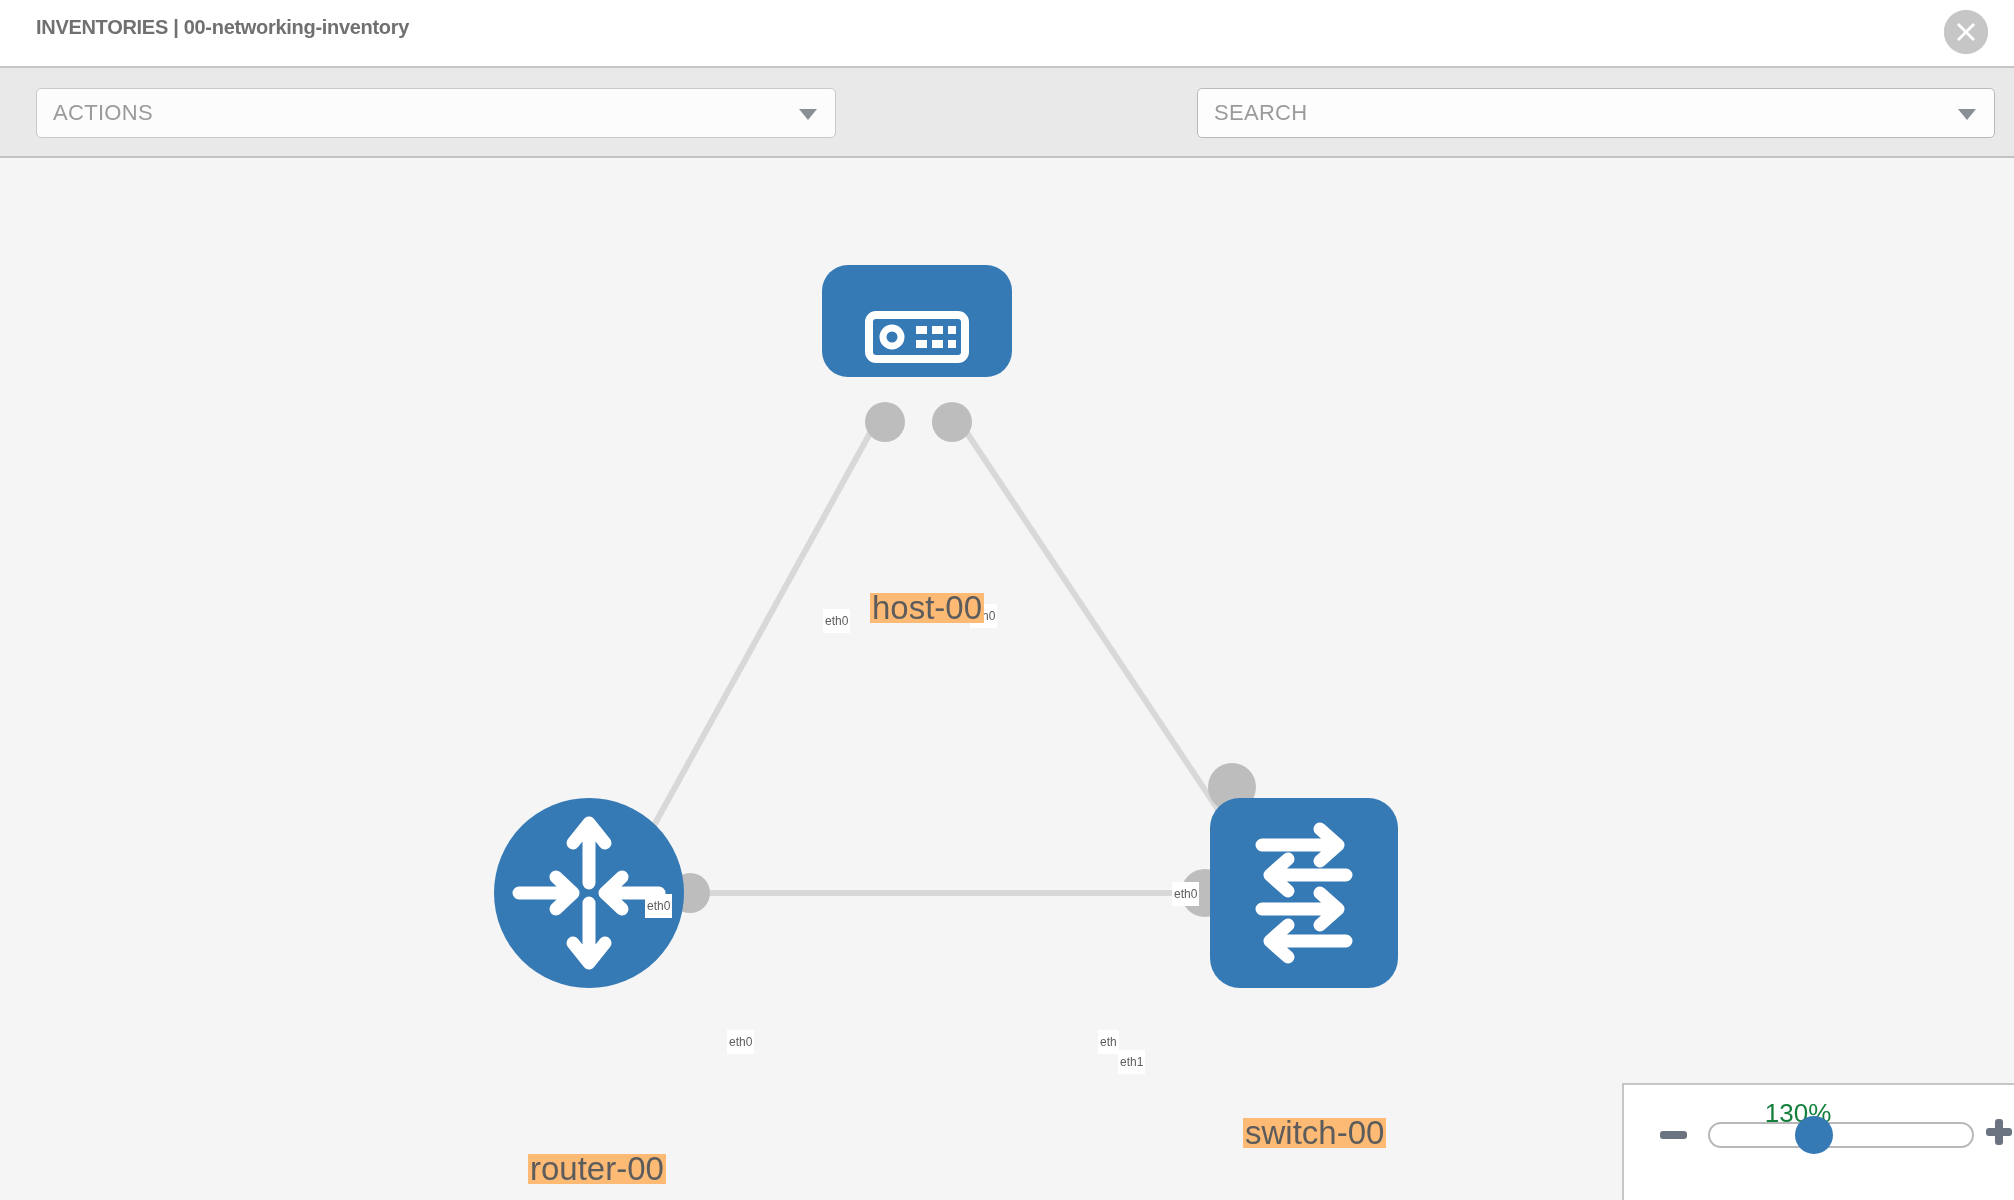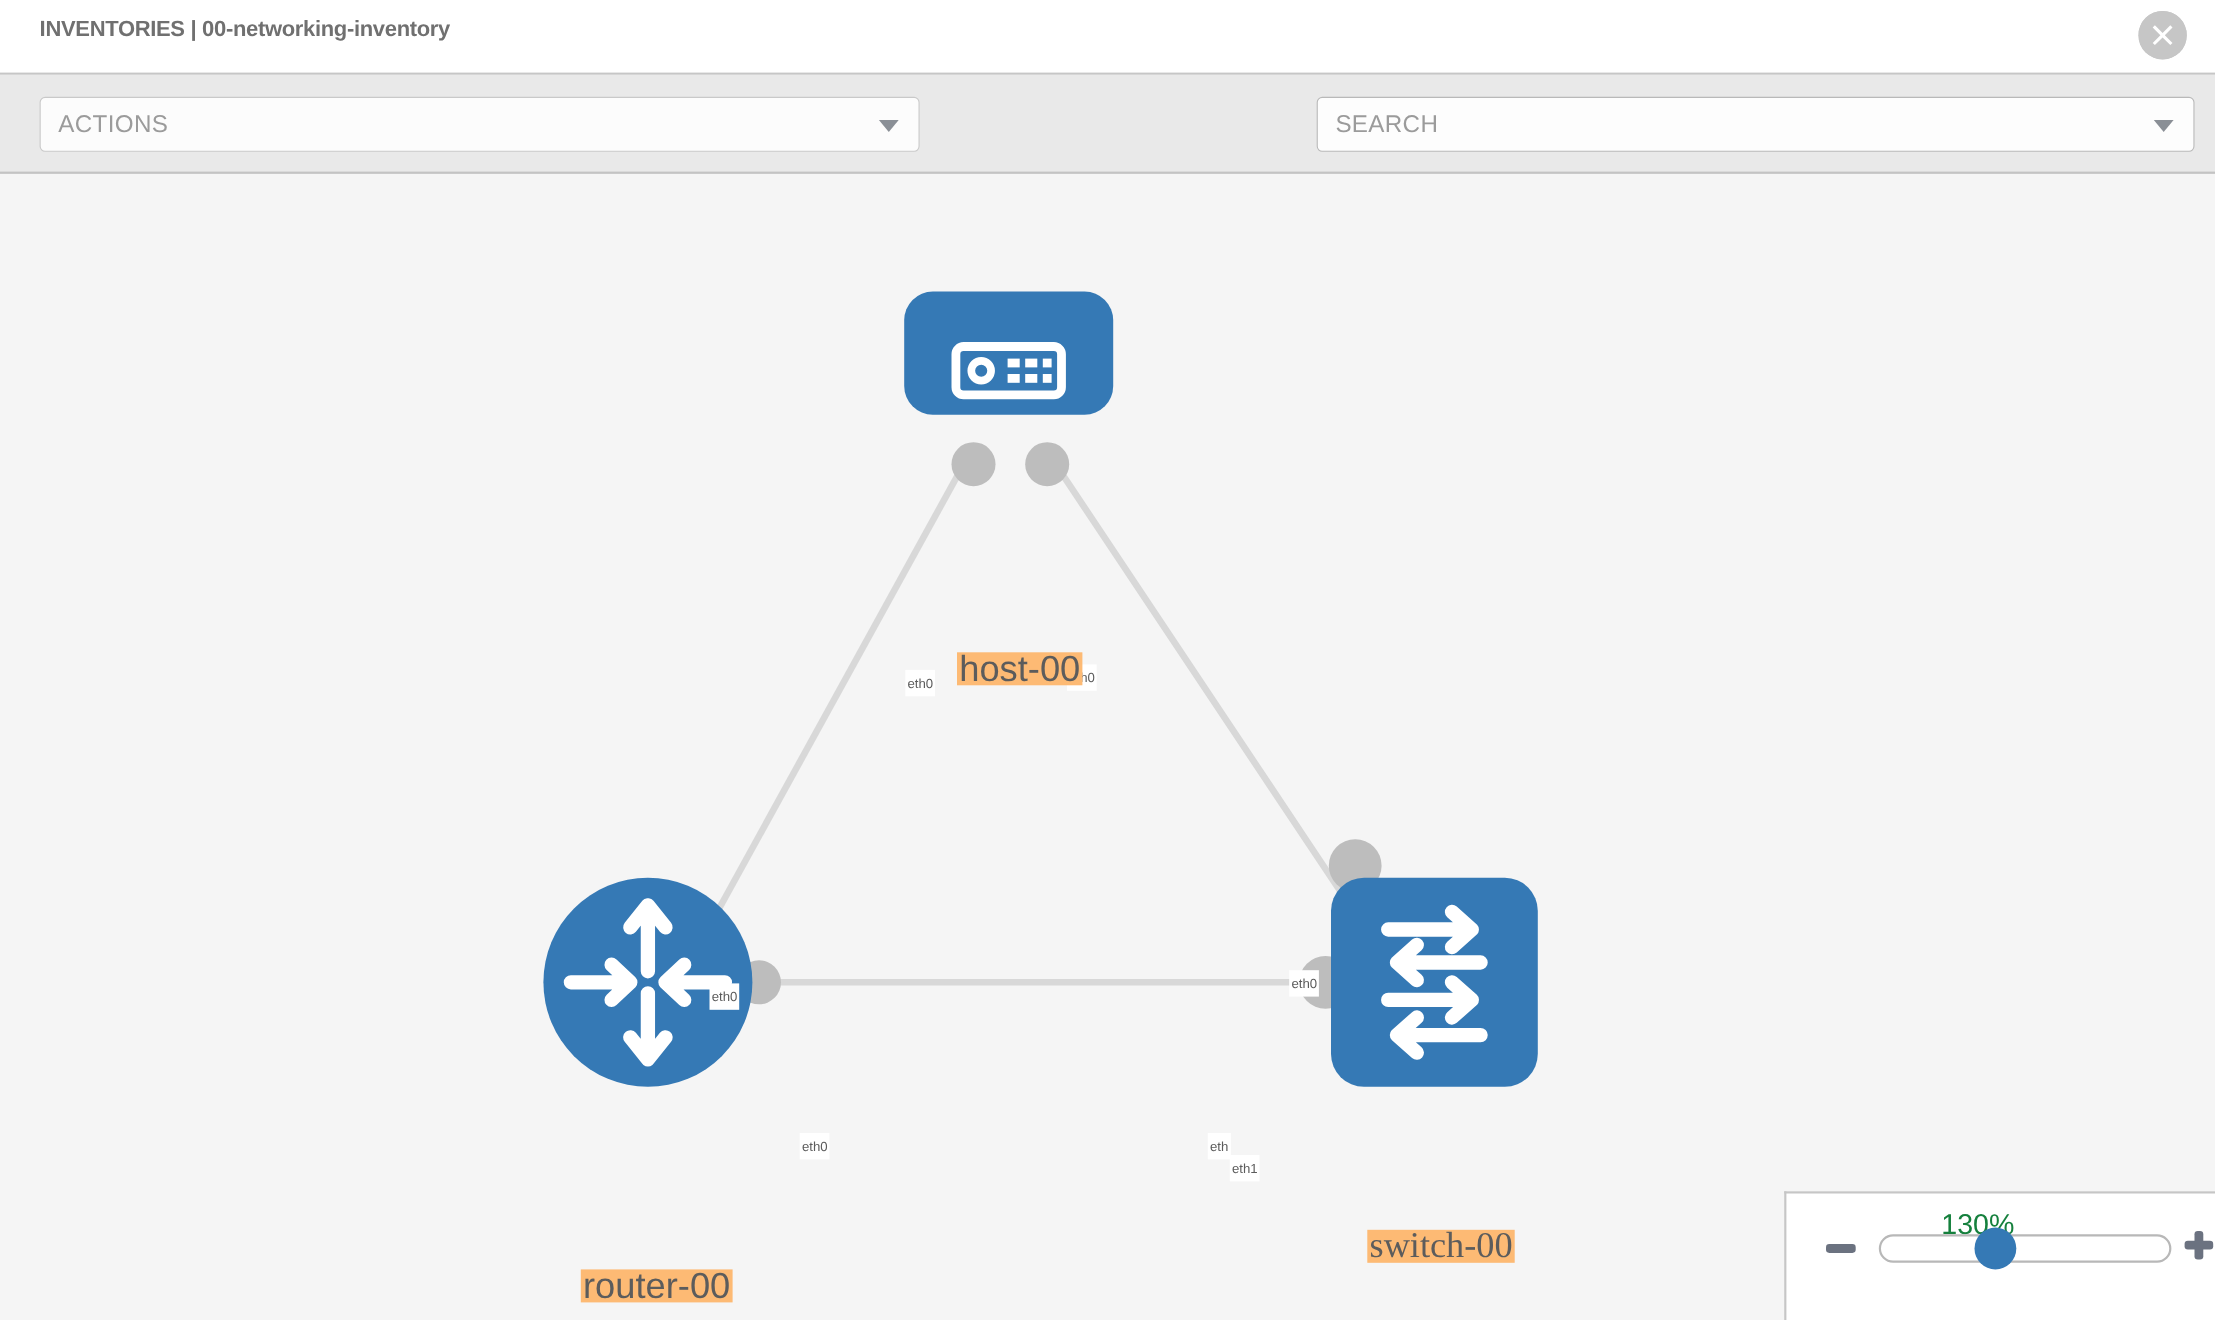--- a/index.html
+++ b/index.html
@@ -273,21 +273,21 @@
 
   <span class="if-label" style="left:645px; top:734px;">eth0</span>
   <span class="if-label" style="left:1172px; top:722px;">eth0</span>
 
   <span class="if-label" style="left:727px; top:870px;">eth0</span>
   <span class="if-label" style="left:1098px; top:870px;">eth</span>
   <span class="if-label" style="left:1118px; top:870px;margin-top:20px;">eth1</span>
 
   <span class="node-label" style="left:870px; top:433px;">host-00</span>
   <span class="node-label" style="left:528px; top:994px;">router-00</span>
-  <span class="node-label" style="left:1243px; top:958px;font-family:Liberation Serif, serif;">switch-00</span>
+  <span class="node-label" style="left:1243px; top:958px;">switch-00</span>
 
 </div>
 
 <div class="zoom-panel">
   <div class="zoom-pct">130%</div>
   <div class="zoom-minus"></div>
   <div class="zoom-track"></div>
   <div class="zoom-handle"></div>
   <div class="zoom-plus"></div>
 </div>

